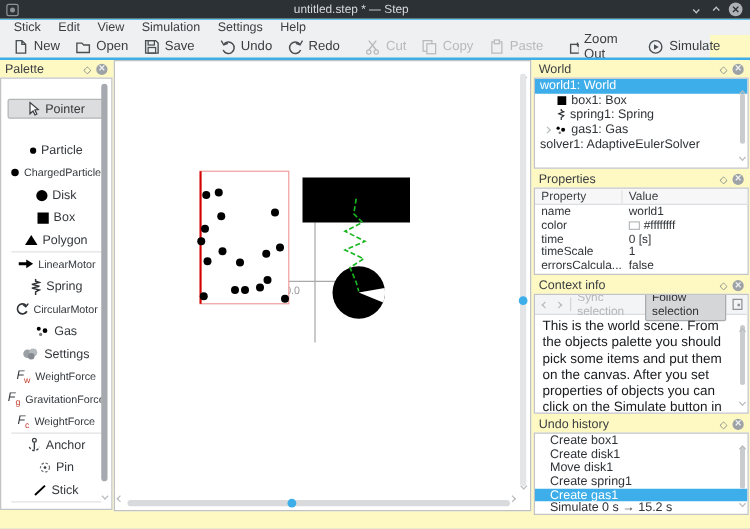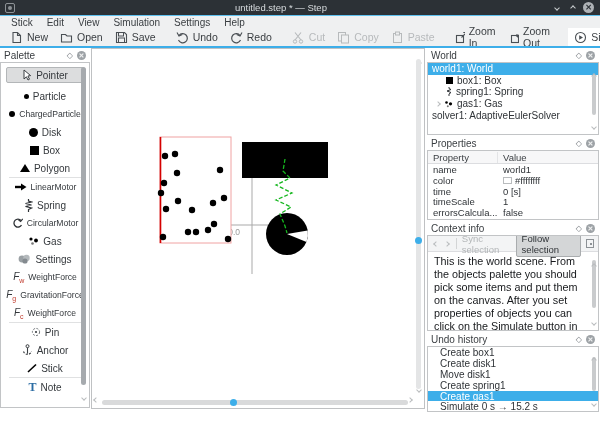--- a/index.html
+++ b/index.html
@@ -1,17 +1,17 @@
 <!DOCTYPE html>
 <html><head>
 <meta charset="utf-8">
 <style>
   html,body{margin:0;padding:0;background:#caccce;}
   *{box-sizing:border-box;font-family:"Liberation Sans",sans-serif;}
-  #root{position:relative;width:600px;height:423px;background:#ffffff;overflow:hidden;}
+  #root{position:relative;width:600px;height:423px;background:#fef9c3;overflow:hidden;}
 
   
   #titlebar{position:absolute;left:0;top:0;width:600px;height:15px;background:#2c3136;display:flex;align-items:center;padding:0 5px;}
   #titlebar .title{flex:1;text-align:center;color:#d7dbde;font-size:9.5px;}
   .appicon{width:10px;height:10px;border:1px solid #8d9296;border-radius:2px;position:relative;}
   .appicon:after{content:"";position:absolute;left:2px;top:2px;width:4px;height:4px;border-radius:50%;background:#8d9296;}
   .winbtn{width:13px;height:13px;display:flex;align-items:center;justify-content:center;margin-left:3px;}
   .closecirc{width:11px;height:11px;border-radius:50%;background:#aeb2b6;color:#2c3136;font-size:8px;line-height:11px;text-align:center;font-weight:bold;}
   #accent-top{position:absolute;left:0;top:15px;width:600px;height:1px;background:#5fc1ef;}
 
@@ -37,21 +37,21 @@
   .panel{position:absolute;}
   .phead{height:14px;display:flex;align-items:center;padding:0 4px;}
   .phead .ptitle{flex:1;font-size:10px;color:#3a3e42;}
   .pfloat{font-size:8px;color:#7d8287;margin-right:4px;}
   .pclose{width:9px;height:9px;border-radius:50%;background:#9da2a6;color:#eff0f1;font-size:7px;line-height:9px;text-align:center;font-weight:bold;}
   .pbody{background:#fff;border:1px solid #c2c4c6;position:relative;overflow:hidden;}
 
   
   #palette{left:0;top:48px;width:90px;height:361px;}
   #palette .pbody{height:346px;}
-  .pointerbtn{margin:4px 5px;height:16px;background:#dcddde;border:1px solid #b3b6b8;border-radius:2px;display:flex;align-items:center;justify-content:center;gap:4px;font-size:10px;color:#34383c;}
+  .pointerbtn{margin:16px 5px;height:16px;background:#dcddde;border:1px solid #b3b6b8;border-radius:2px;display:flex;align-items:center;justify-content:center;gap:4px;font-size:10px;color:#34383c;}
   .pitem{height:18px;display:flex;align-items:center;justify-content:center;gap:4px;font-size:10px;color:#34383c;padding:0 2px;}
   .pitem .small{font-size:8.6px;}
   .psep{height:1px;background:#e0e1e2;margin:0 8px;}
   .dot5{width:5px;height:5px;border-radius:50%;background:#000;}
   .dot6{width:6px;height:6px;border-radius:50%;background:#000;}
   .dot9{width:9px;height:9px;border-radius:50%;background:#000;}
   .sq9{width:9px;height:9px;background:#000;}
   .tri{width:0;height:0;border-left:5px solid transparent;border-right:5px solid transparent;border-bottom:8px solid #000;}
   .fsub{font-size:10px;color:#34383c;font-style:italic;}
   .fsub sub{color:#c0392b;font-size:7px;font-style:normal;}
@@ -194,27 +194,20 @@
       <svg width="13" height="13">
           <rect x="2.5" y="2.5" width="8" height="9" fill="none" stroke="#b7babc" stroke-width="1"></rect>
           <rect x="4.5" y="1" width="4" height="3" fill="#eff0f1" stroke="#b7babc" stroke-width="1"></rect>
         </svg>
       <span>Paste</span>
     </div>
     <div class="tsep"></div>
     <div class="tbtn">
       <svg width="13" height="13">
           <rect x="1.5" y="4.5" width="7" height="7" fill="none" stroke="#4a4f54" stroke-width="1.1"></rect>
-          <path d="M6.5,6.5 L11.5,1.5 M11.5,1.5 h-3.2 M11.5,1.5 v3.2" fill="none" stroke="#4a4f54" stroke-width="1.1"></path>
-        </svg>
-      <span>Zoom In</span>
-    </div>
-    <div class="tbtn">
-      <svg width="13" height="13">
-          <rect x="1.5" y="4.5" width="7" height="7" fill="none" stroke="#4a4f54" stroke-width="1.1"></rect>
           <path d="M11.5,1.5 L7,6 M7,6 h3 M7,6 v-3" fill="none" stroke="#4a4f54" stroke-width="1.1"></path>
         </svg>
       <span>Zoom Out</span>
     </div>
     <div class="tsep"></div>
     <div class="tbtn">
       <svg width="13" height="13">
           <circle cx="6.5" cy="6.5" r="5" fill="none" stroke="#4a4f54" stroke-width="1.1"></circle>
           <path d="M5.2,4.3 L9,6.5 L5.2,8.7 z" fill="#4a4f54"></path>
         </svg>
@@ -301,33 +294,33 @@
       <div class="pitem">
           <span class="fsub">F<sub>g</sub></span>
           <span class="small">GravitationForce</span>
         </div>
       <div class="pitem">
           <span class="fsub">F<sub>c</sub></span>
           <span class="small">WeightForce</span>
         </div>
       <div class="psep"></div>
       <div class="pitem">
-        <svg width="10" height="10">
-            <circle cx="5" cy="5" r="3.6" fill="none" stroke="#6f7478" stroke-width="1" stroke-dasharray="2 1.4"></circle>
-            <circle cx="5" cy="5" r="1.1" fill="#3a3e42"></circle>
-          </svg>
-        <span>Pin</span>
-      </div>
-      <div class="pitem">
         <svg width="11" height="12">
             <circle cx="5.5" cy="2.2" r="1.5" fill="none" stroke="#3a3e42" stroke-width="1"></circle>
             <path d="M5.5,3.7 v6" stroke="#3a3e42" stroke-width="1.1"></path>
             <path d="M1.5,7.5 A4.2,4.2 0 0 0 9.5,7.5" fill="none" stroke="#3a3e42" stroke-width="1.1" stroke-dasharray="2 1.4"></path>
           </svg>
         <span>Anchor</span>
+      </div>
+      <div class="pitem">
+        <svg width="10" height="10">
+            <circle cx="5" cy="5" r="3.6" fill="none" stroke="#6f7478" stroke-width="1" stroke-dasharray="2 1.4"></circle>
+            <circle cx="5" cy="5" r="1.1" fill="#3a3e42"></circle>
+          </svg>
+        <span>Pin</span>
       </div>
       <div class="pitem">
         <svg width="10" height="10">
             <path d="M1,9 L9,1.5" stroke="#000" stroke-width="1.6"></path>
           </svg>
         <span>Stick</span>
       </div>
       <div class="psep"></div>
       <div class="pitem">
           <span class="noteT">T</span>

